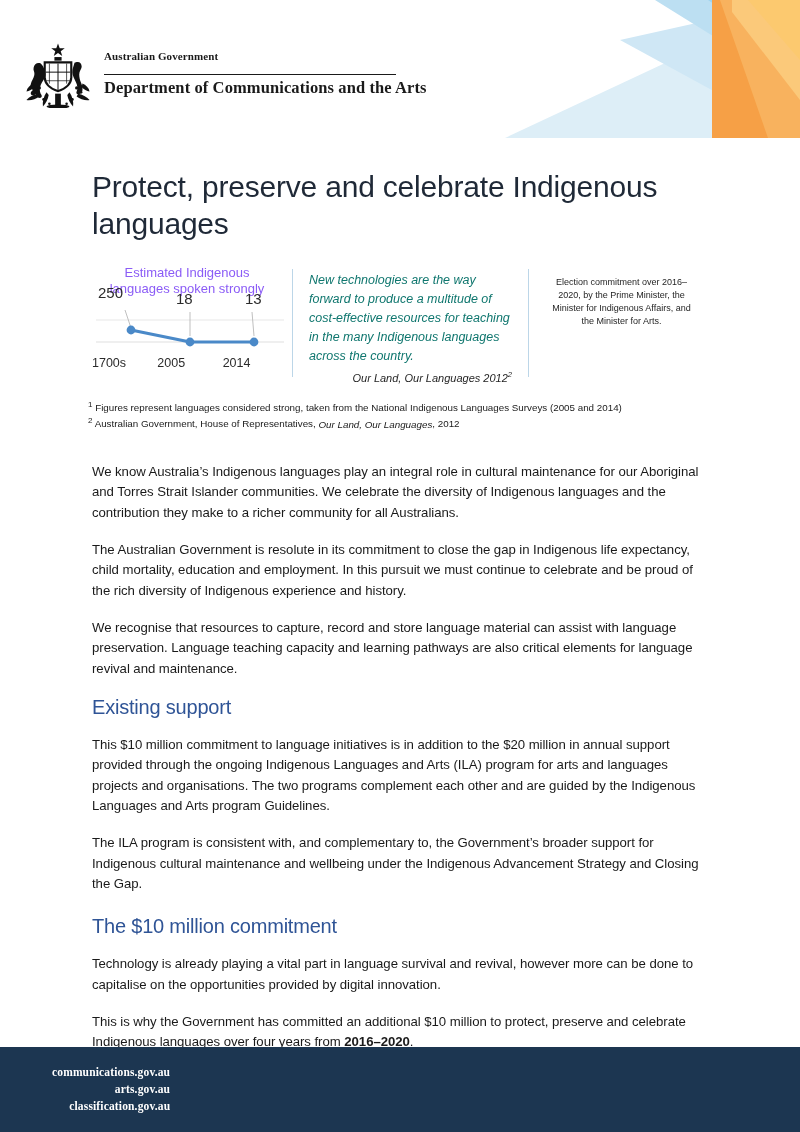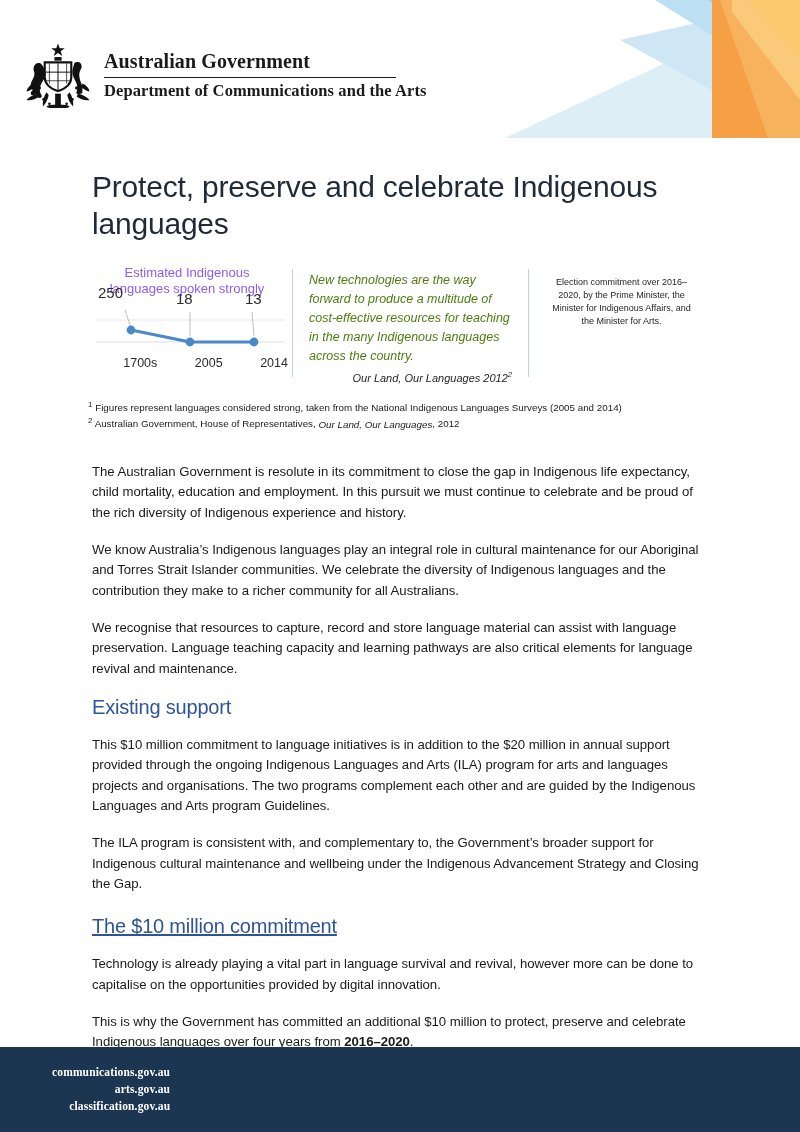--- a/index.html
+++ b/index.html
@@ -46,25 +46,25 @@
     margin-right: 10px;
   }
 
   .masthead-text {
     padding-top: 8px;
   }
 
   .gov-line1 {
     font-family: "Liberation Serif", serif;
     font-weight: bold;
-    font-size: 20px;
+    font-size: 11px;
     color: #1a1a1a;
     letter-spacing: .1px;
     white-space: nowrap;
-    padding-bottom: 3px;
+    padding-bottom: 11px;
   }
 
   .gov-rule {
     border-bottom: 1.1px solid #1a1a1a;
     width: 292px;
     margin: 1px 0 3px 0;
   }
 
   .gov-line2 {
     font-family: "Liberation Serif", serif;
@@ -135,36 +135,36 @@
   .chart-xlabels {
     position: absolute;
     left: 0;
     top: 58px;
     width: 196px;
     display: flex;
     font-size: 12.5px;
     color: #2b2b2b;
   }
 
-  .chart-xlabels span { flex: 1; text-align: right; }
+  .chart-xlabels span { flex: 1; text-align: left; }
 
   .chart-vallabel {
     position: absolute;
     font-size: 15px;
     color: #2b2b2b;
     text-align: center;
     white-space: nowrap;
   }
 
   
   .quote-text {
     font-style: italic;
     font-size: 12.5px;
     line-height: 1.52;
-    color: #4d7c0f;
+    color: #0f766e;
   }
 
   .quote-attrib {
     font-style: italic;
     font-size: 11px;
     color: #1f1f1f;
     text-align: right;
     margin-top: 4px;
     padding-right: 2px;
   }
@@ -224,21 +224,21 @@
   .body-p strong { font-weight: bold; margin-top: 10px; }
 
   .sec-heading {
     font-size: 20px;
     font-weight: 400;
     color: #2f5496;
     margin: 10px 0 16px 0;
     letter-spacing: -0.2px;
   }
 
-  .sec-heading.tight { margin-top: 21px; text-decoration: underline; }
+  .sec-heading.tight { margin-top: 21px; }
 
   
   .footer {
     position: absolute;
     left: 0;
     bottom: 0;
     width: 800px;
     height: 85px;
     background: #1c3651;
     display: flex;
@@ -378,22 +378,22 @@
       <span>Figures represent languages considered strong, taken from the National Indigenous Languages Surveys (2005 and 2014)</span>
     </div>
     <div>
       <sup>2</sup>
       <span>Australian Government, House of Representatives, </span><em>Our Land, Our Languages</em><span>, 2012</span>
     </div>
   </div>
 
   <div class="body-area">
 
+    <p class="body-p">We know Australia’s Indigenous languages play an integral role in cultural maintenance for our Aboriginal and Torres Strait Islander communities. We celebrate the diversity of Indigenous languages and the contribution they make to a richer community for all Australians.</p>
     <p class="body-p">The Australian Government is resolute in its commitment to close the gap in Indigenous life expectancy, child mortality, education and employment. In this pursuit we must continue to celebrate and be proud of the rich diversity of Indigenous experience and history.</p>
-    <p class="body-p">We know Australia’s Indigenous languages play an integral role in cultural maintenance for our Aboriginal and Torres Strait Islander communities. We celebrate the diversity of Indigenous languages and the contribution they make to a richer community for all Australians.</p>
     <p class="body-p">We recognise that resources to capture, record and store language material can assist with language preservation. Language teaching capacity and learning pathways are also critical elements for language revival and maintenance.</p>
 
     <h2 class="sec-heading">Existing support</h2>
 
     <p class="body-p">This $10 million commitment to language initiatives is in addition to the $20 million in annual support provided through the ongoing Indigenous Languages and Arts (ILA) program for arts and languages projects and organisations. The two programs complement each other and are guided by the Indigenous Languages and Arts program Guidelines.</p>
     <p class="body-p">The ILA program is consistent with, and complementary to, the Government’s broader support for Indigenous cultural maintenance and wellbeing under the Indigenous Advancement Strategy and Closing the Gap.</p>
 
     <h2 class="sec-heading tight">The $10 million commitment</h2>
 
     <p class="body-p">Technology is already playing a vital part in language survival and revival, however more can be done to capitalise on the opportunities provided by digital innovation.</p>

